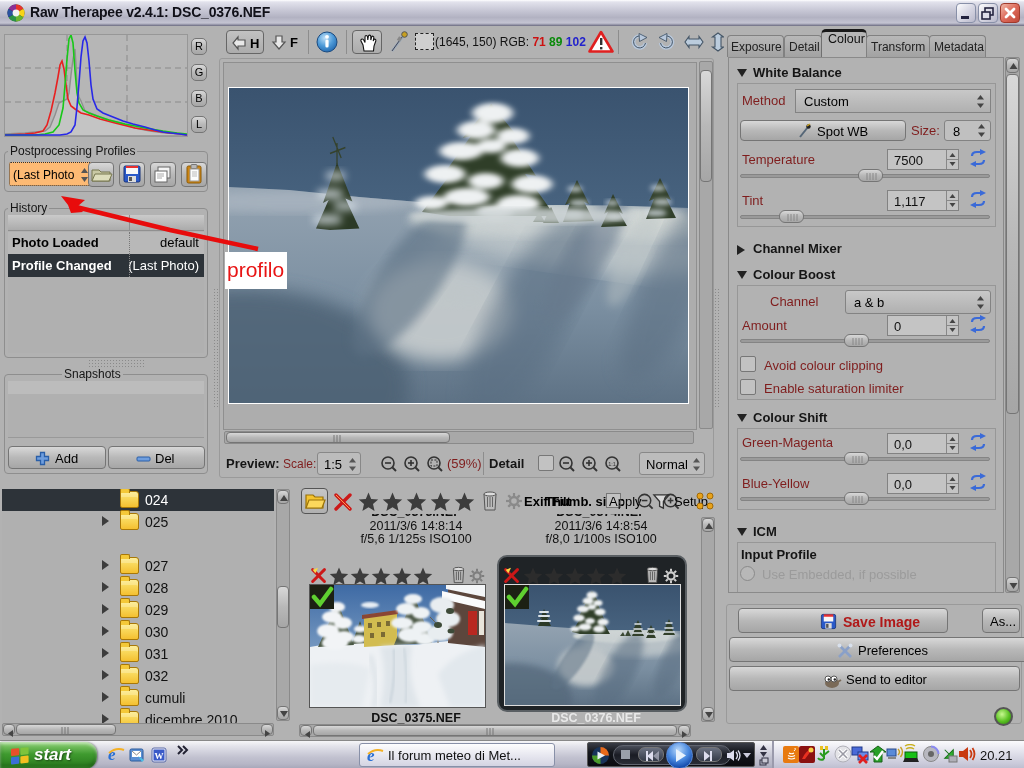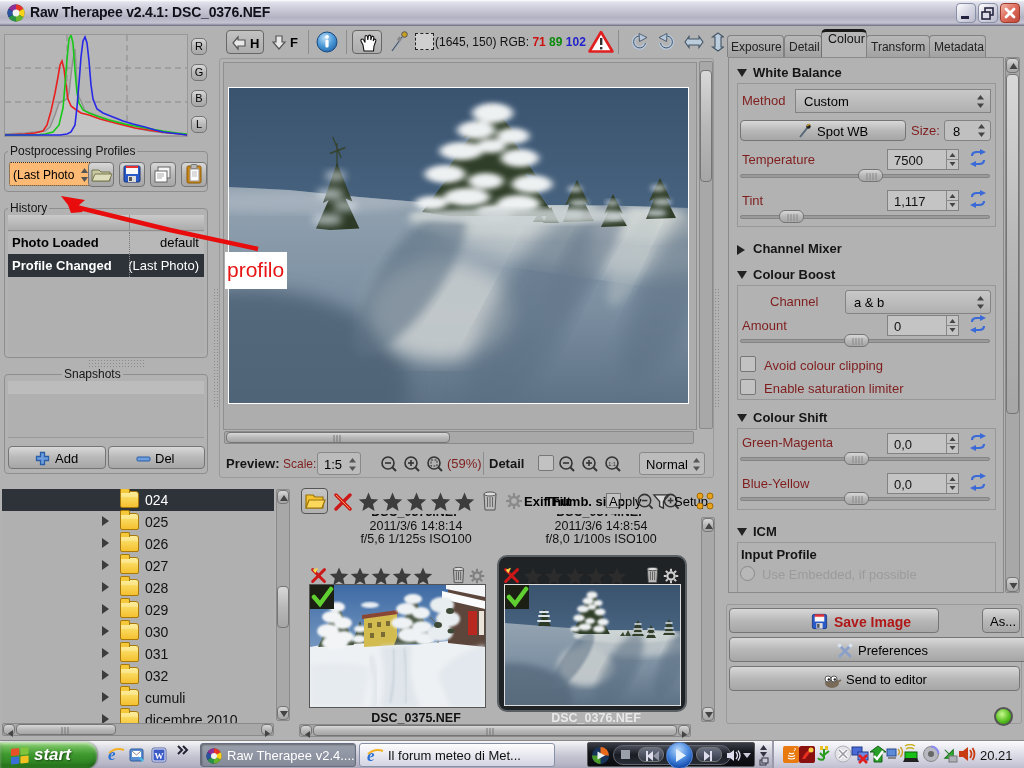--- a/index.html
+++ b/index.html
@@ -173,25 +173,20 @@
 <div class="abs" id="tree" style="left:0;top:487px;width:292px;height:253px;background:#b2b2b2;overflow:hidden;">
   <div class="abs" style="left:2px;top:2px;width:272px;height:236px;background:#b0b0b0;overflow:hidden;" id="treerows">
     <div class="trow sel" style="top:0px;">
         <span class="ficon"></span>
         <span class="tlbl" style="color:#fff;">024</span>
       </div>
     <div class="trow" style="top:22px;">
         <span class="tarr"></span>
         <span class="ficon"></span>
         <span class="tlbl">025</span>
-      </div>
-    <div class="trow" style="top:44px;">
-        <span class="tarr"></span>
-        <span class="ficon"></span>
-        <span class="tlbl">026</span>
       </div>
     <div class="trow" style="top:66px;">
         <span class="tarr"></span>
         <span class="ficon"></span>
         <span class="tlbl">027</span>
       </div>
     <div class="trow" style="top:88px;">
         <span class="tarr"></span>
         <span class="ficon"></span>
         <span class="tlbl">028</span>
@@ -1078,21 +1073,21 @@
     <div class="btn" style="left:0px;top:0px;width:13px;height:15px;"><svg width="13" height="15">
           <path d="M6.5 4 L10.5 10 L2.5 10 Z" fill="#444"></path>
         </svg></div>
     <div class="btn" style="left:0px;top:16px;width:13px;height:340px;"></div>
     <div class="btn" style="left:0px;top:519px;width:13px;height:15px;"><svg width="13" height="15">
           <path d="M6.5 11 L10.5 5 L2.5 5 Z" fill="#444"></path>
         </svg></div>
   </div>
 
   <div class="abs" style="left:2px;top:576px;width:296px;height:120px;border:1px solid #9a9a9a;border-radius:3px;"></div>
-  <div class="btn" style="left:5px;top:580px;width:210px;height:25px;text-decoration:underline;">
+  <div class="btn" style="left:14px;top:580px;width:210px;height:25px;text-decoration:underline;">
     <svg class="abs" style="left:80px;top:3px" width="19" height="19" viewBox="0 0 24 24">
         <rect x="3" y="3" width="18" height="18" rx="2" fill="#2a59c8" stroke="#16327a"></rect>
         <rect x="6" y="3" width="12" height="5" fill="#e83030"></rect>
         <rect x="6" y="6" width="12" height="6" fill="#f8f8f8"></rect>
         <rect x="8" y="14" width="8" height="7" fill="#dcdcdc"></rect>
         <rect x="9" y="15" width="3" height="5" fill="#555"></rect>
       </svg>
     <span style="position:absolute;left:104px;top:5px;font-size:14px;font-weight:bold;color:#b01818;">Save Image</span>
   </div>
   <div class="btn" style="left:258px;top:580px;width:38px;height:25px;">
@@ -1153,33 +1148,20 @@
       <rect x="3.5" y="3.5" width="11" height="11" fill="#3a5ac8"></rect>
       <text x="9" y="12.5" font-size="9" font-weight="bold" text-anchor="middle" fill="#fff" font-family="Liberation Serif">W</text>
     </svg>
   <svg class="abs" style="left:176px;top:4px" width="14" height="12" viewBox="0 0 14 12">
       <g stroke="#223" stroke-width="2" fill="none">
         <path d="M2 9 L6 5 L2 1"></path>
         <path d="M7 9 L11 5 L7 1"></path>
       </g>
     </svg>
 
-  <div class="abs" style="left:200px;top:2px;width:156px;height:24px;background:linear-gradient(#9aa0ac,#848a98);border:1px solid #666e80;border-radius:3px;box-shadow:inset 1px 1px 2px rgba(0,0,0,0.35);">
-    <svg class="abs" style="left:5px;top:4px" width="16" height="16" viewBox="0 0 18 18">
-        <circle cx="9" cy="9" r="8.5" fill="#222"></circle>
-        <path d="M9 9 L9 .5 A8.5 8.5 0 0 1 16.4 4.8 Z" fill="#e8352a"></path>
-        <path d="M9 9 L16.4 4.8 A8.5 8.5 0 0 1 16.4 13.2 Z" fill="#f7d417"></path>
-        <path d="M9 9 L16.4 13.2 A8.5 8.5 0 0 1 9 17.5 Z" fill="#69b42d"></path>
-        <path d="M9 9 L9 17.5 A8.5 8.5 0 0 1 1.6 13.2 Z" fill="#2a9247"></path>
-        <path d="M9 9 L1.6 13.2 A8.5 8.5 0 0 1 1.6 4.8 Z" fill="#2b53a0"></path>
-        <path d="M9 9 L1.6 4.8 A8.5 8.5 0 0 1 9 .5 Z" fill="#8c2f96"></path>
-        <circle cx="9" cy="9" r="3.4" fill="#f2f2f2"></circle>
-      </svg>
-    <span style="position:absolute;left:26px;top:4px;font-size:13px;color:#fff;">Raw Therapee v2.4....</span>
-  </div>
   <div class="abs" style="left:359px;top:2px;width:196px;height:24px;background:linear-gradient(#fdfdfe,#e8e8f0 50%,#d4d4e2);border:1px solid #8890a8;border-radius:3px;">
     <svg class="abs" style="left:6px;top:2px" width="18" height="19" viewBox="0 0 18 19">
         <text x="1" y="15" font-size="17" font-weight="bold" font-style="italic" fill="#2a6fd4" font-family="Liberation Serif">e</text>
         <path d="M2 8 Q9 2 17 5" stroke="#f4b024" stroke-width="2" fill="none"></path>
       </svg>
     <span style="position:absolute;left:28px;top:4px;font-size:13px;color:#111;">Il forum meteo di Met...</span>
   </div>
 
   <div class="abs" style="left:587px;top:1px;width:168px;height:25px;background:linear-gradient(#3a3d46,#14161c 40%,#0a0b10);border:1px solid #555;border-radius:2px;">
     <svg class="abs" style="left:3px;top:3px" width="19" height="19" viewBox="0 0 19 19">

